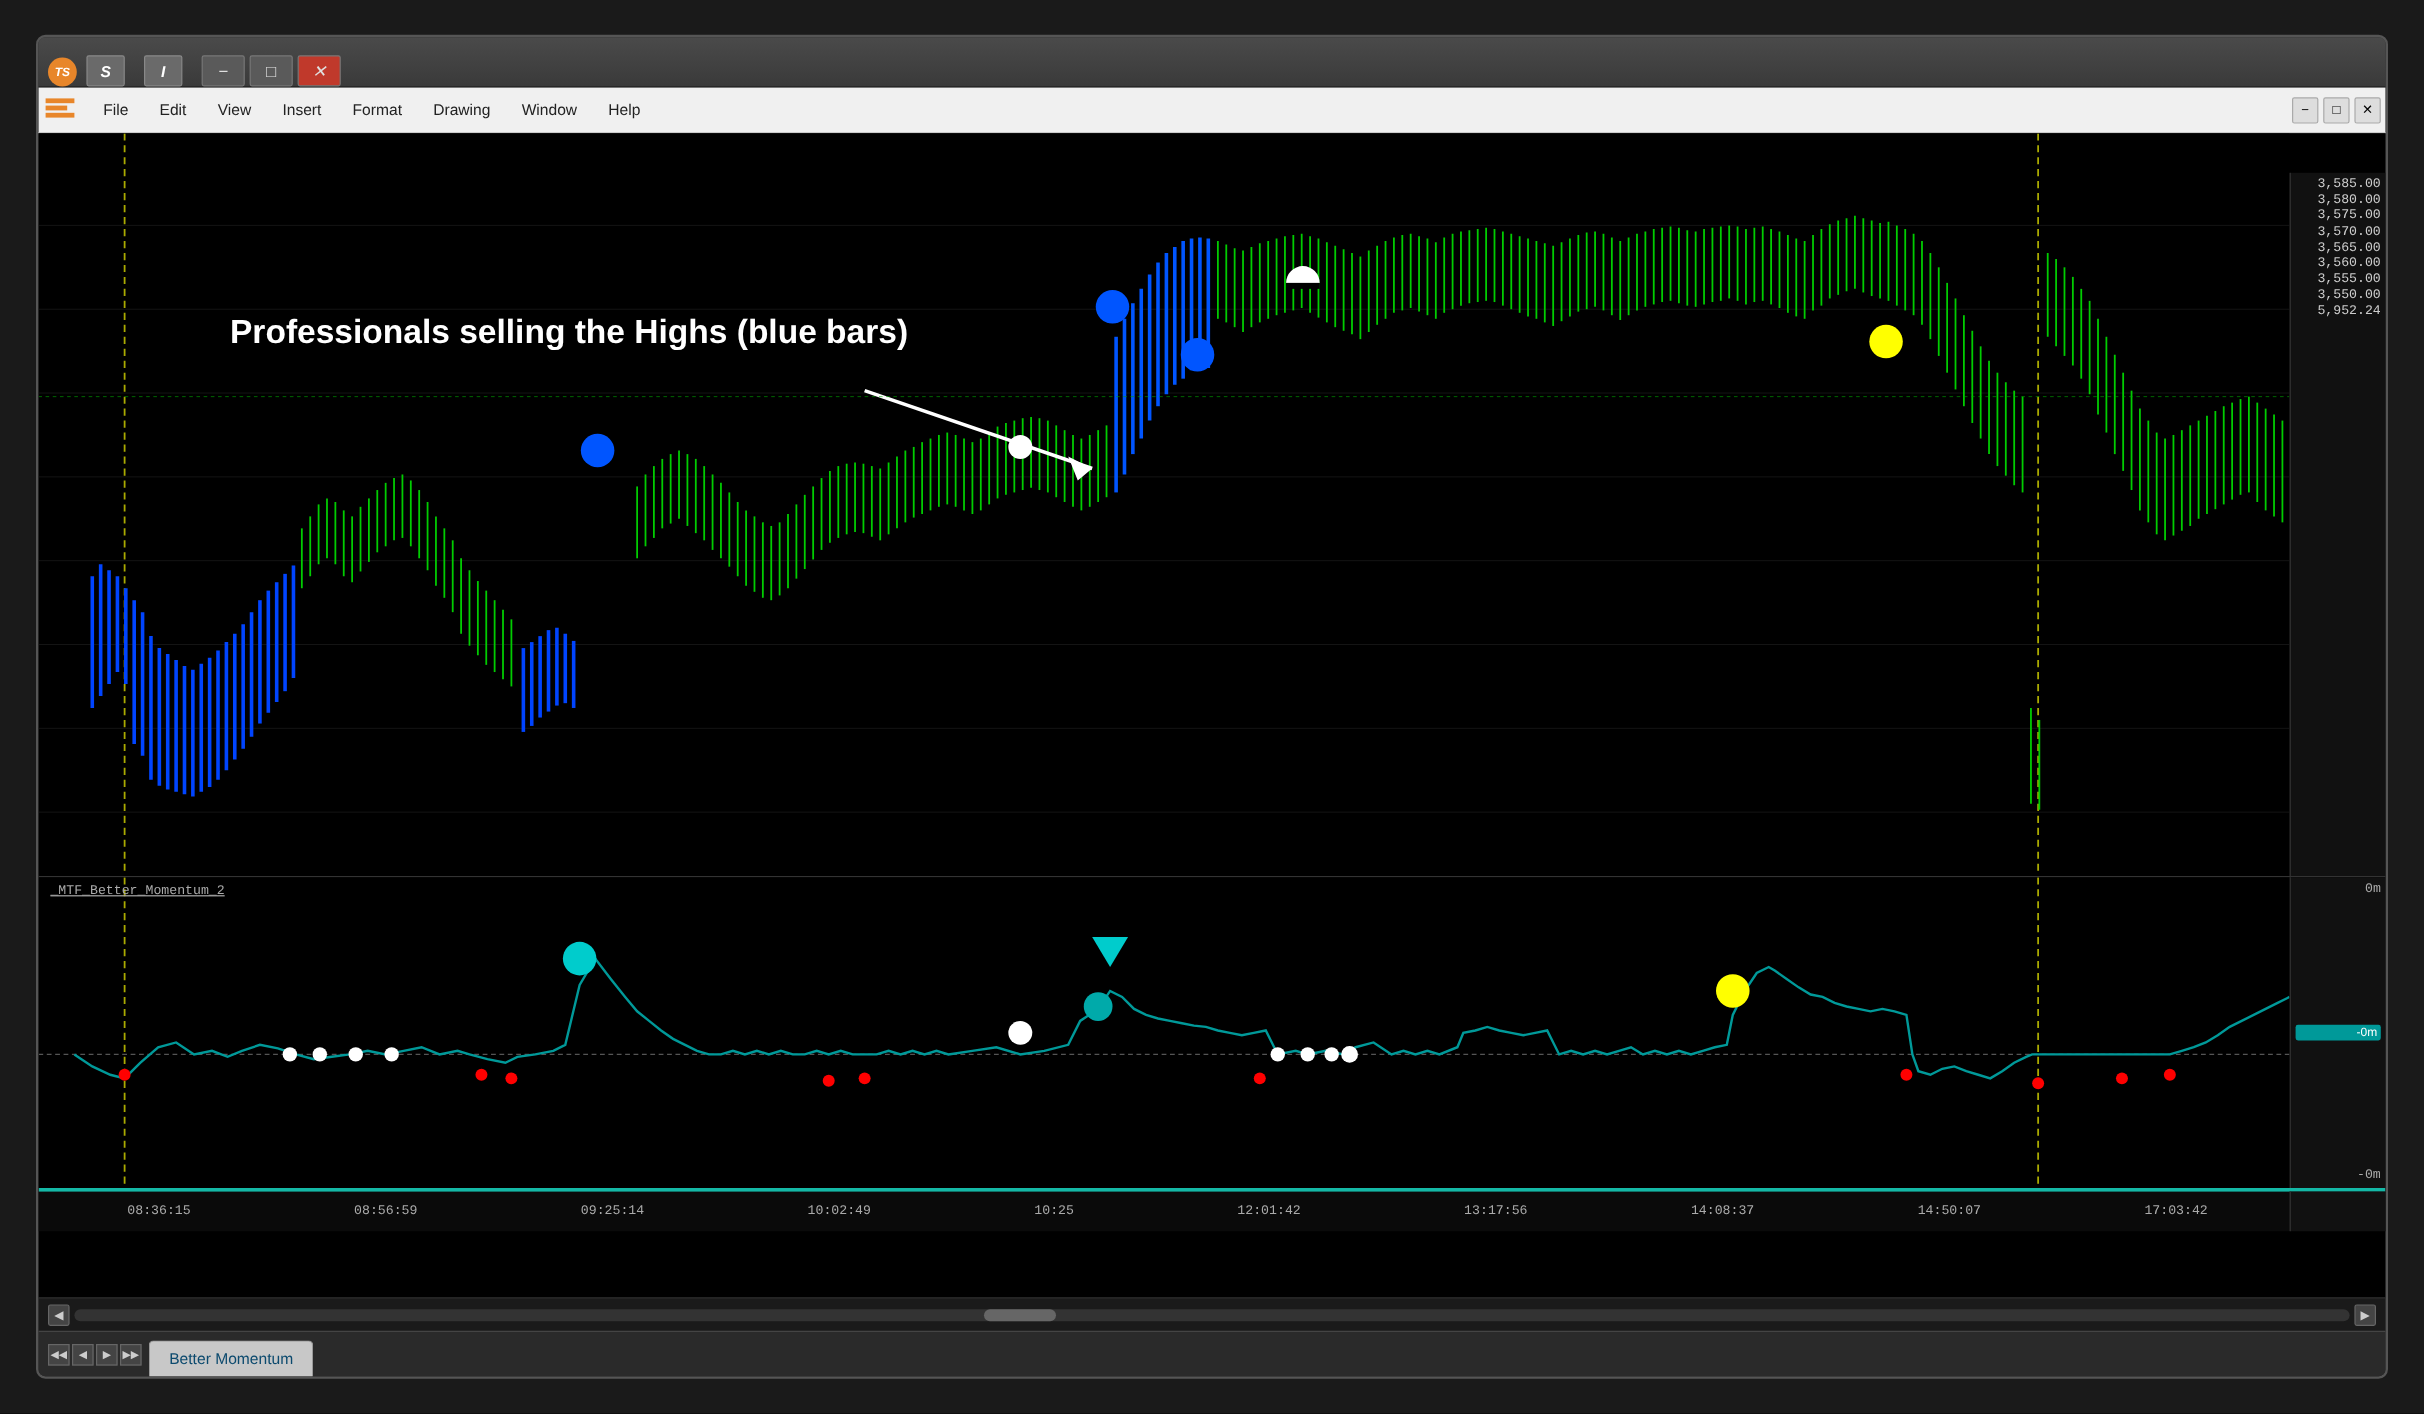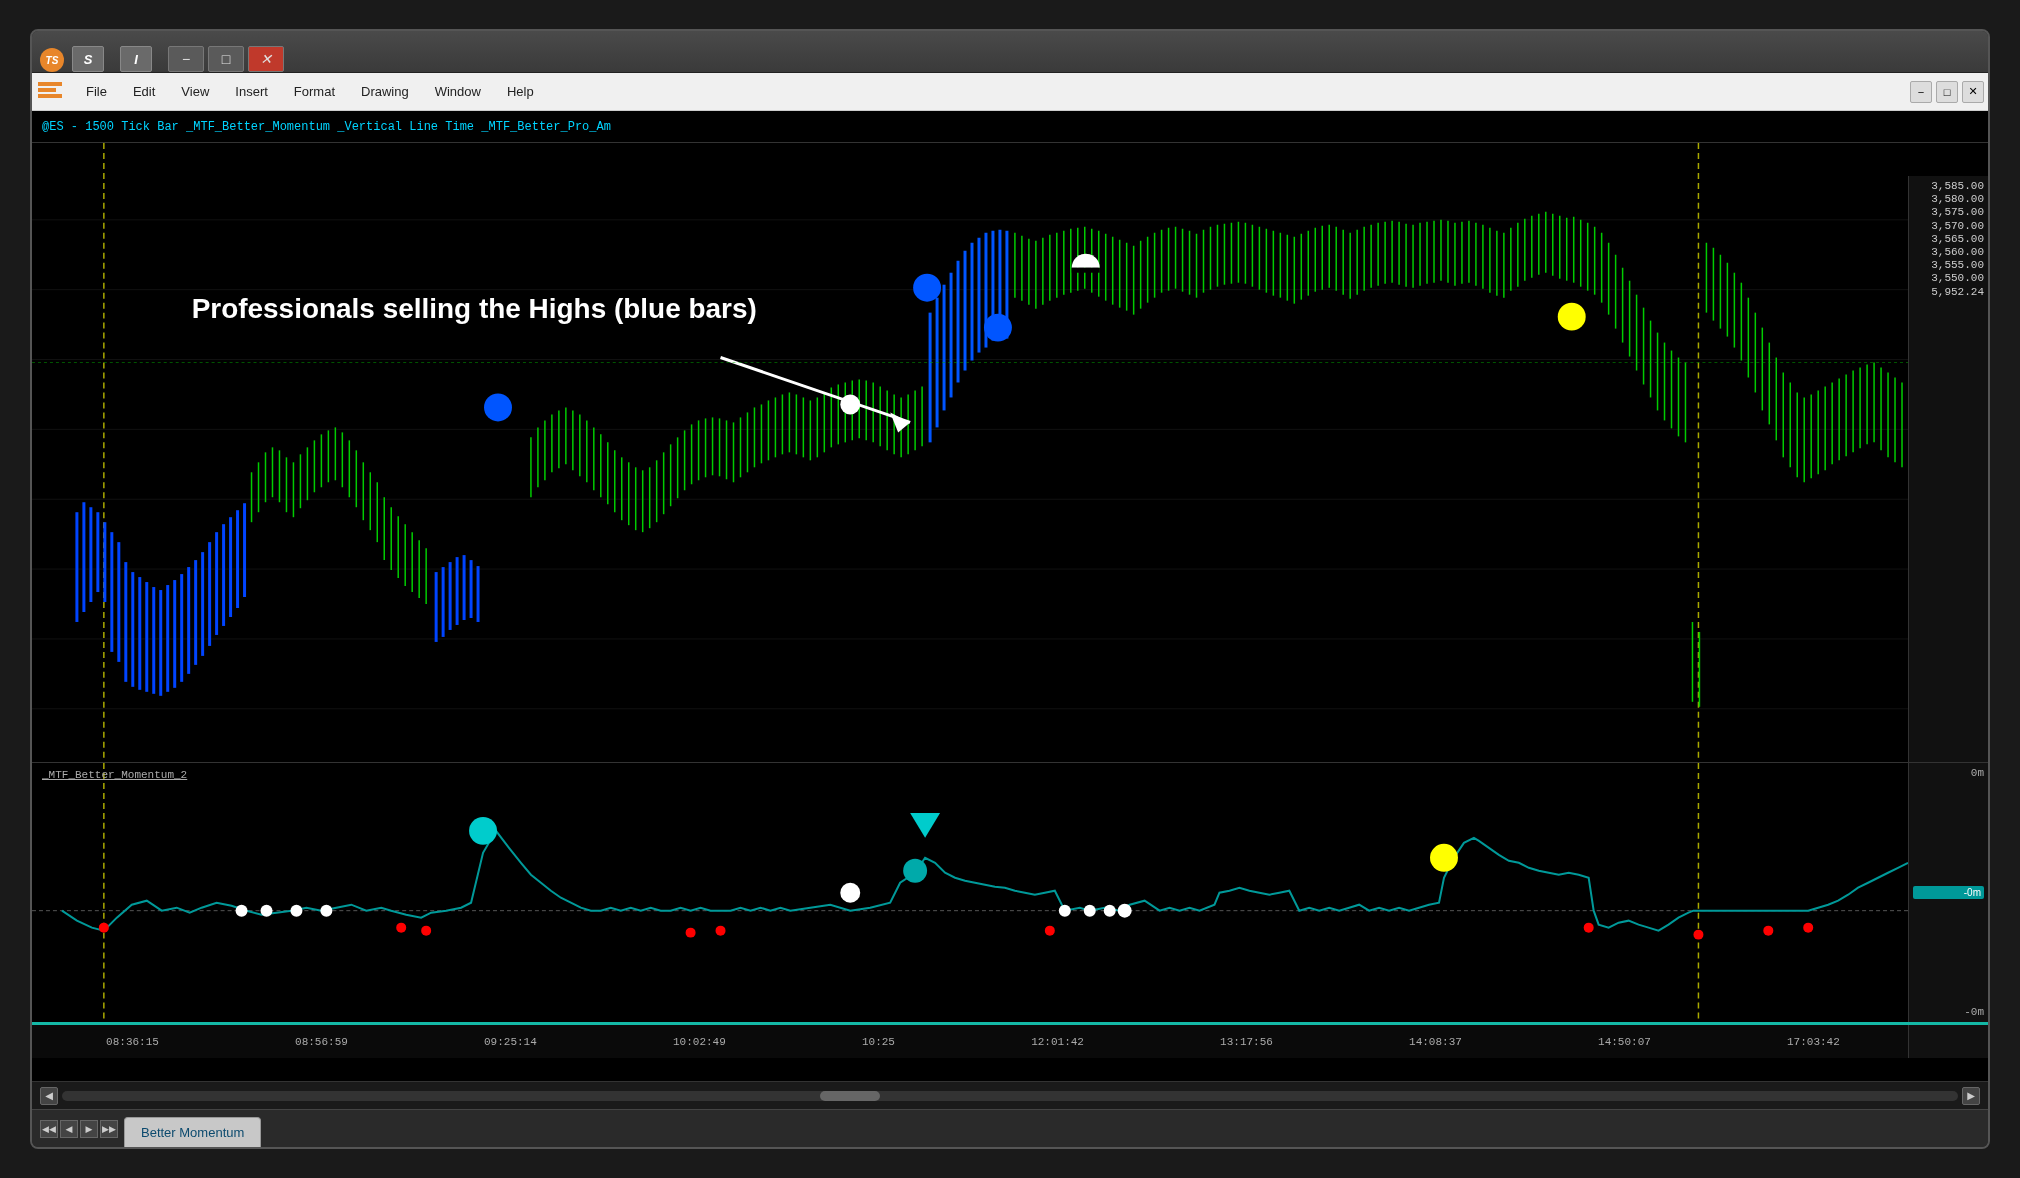--- a/index.html
+++ b/index.html
@@ -366,23 +366,20 @@
     <div class="menu-item">Drawing</div>
     <div class="menu-item">Window</div>
     <div class="menu-item">Help</div>
     <div class="menu-bar-right">
       <div class="menu-bar-ctrl">−</div>
       <div class="menu-bar-ctrl">□</div>
       <div class="menu-bar-ctrl">✕</div>
     </div>
   </div>
 
-  <div class="chart-label-bar">
-    <span>@ES - 1500 Tick Bar  _MTF_Better_Momentum  _Vertical Line Time  _MTF_Better_Pro_Am</span>
-  </div>
 
   <div class="chart-container">
 
     <div class="chart-main" style="flex: 0 0 62%;">
       <div class="chart-with-axis">
         <div class="chart-canvas">
 
           <svg class="chart-svg" viewBox="0 0 1880 620" preserveAspectRatio="none" xmlns="http://www.w3.org/2000/svg">
             <rect width="1880" height="620" fill="#000000"></rect>
 

